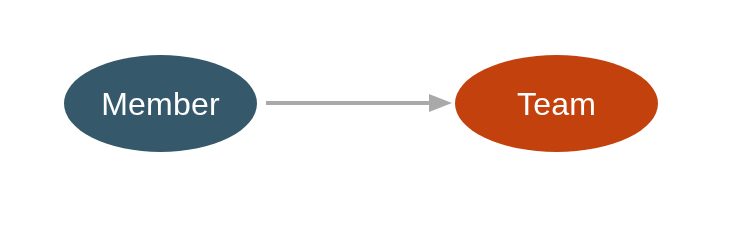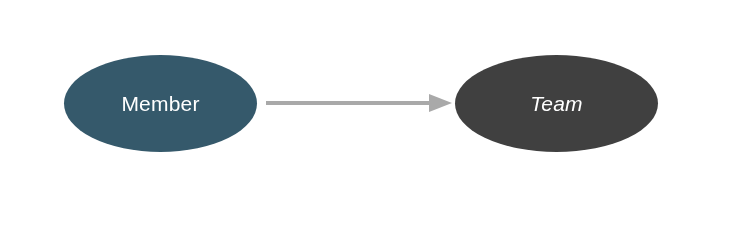--- a/index.html
+++ b/index.html
@@ -24,21 +24,21 @@
     position: absolute;
     display: flex;
     align-items: center;
     justify-content: center;
     border-radius: 50%;
     box-sizing: border-box;
   }
   .node-label {
     color: #ffffff;
     font-family: "Liberation Sans", sans-serif;
-    font-size: 21px;
+    font-size: 32px;
     font-weight: 400;
     line-height: 1;
     letter-spacing: 0.2px;
     white-space: nowrap;
     user-select: none;
   }
   #edge-layer {
     position: absolute;
     left: 0;
     top: 0;
@@ -56,17 +56,17 @@
     <g>
       <line x1="266" y1="103" x2="429" y2="103" stroke="#a9a9a9" stroke-width="4" shape-rendering="crispEdges"></line>
       <polygon points="429,94 429,112 452,103" fill="#a9a9a9"></polygon>
     </g>
   </svg>
 
   <div class="node" id="node-member" style="left:64px; top:55px; width:193px; height:97px; background:#35596b;">
     <span class="node-label">Member</span>
   </div>
 
-  <div class="node" id="node-team" style="left:455px; top:55px; width:203px; height:97px; background:#404040;font-style:italic;">
+  <div class="node" id="node-team" style="left:455px; top:55px; width:203px; height:97px; background:#c2410c;">
     <span class="node-label">Team</span>
   </div>
 
 </div>
 
 </body></html>

